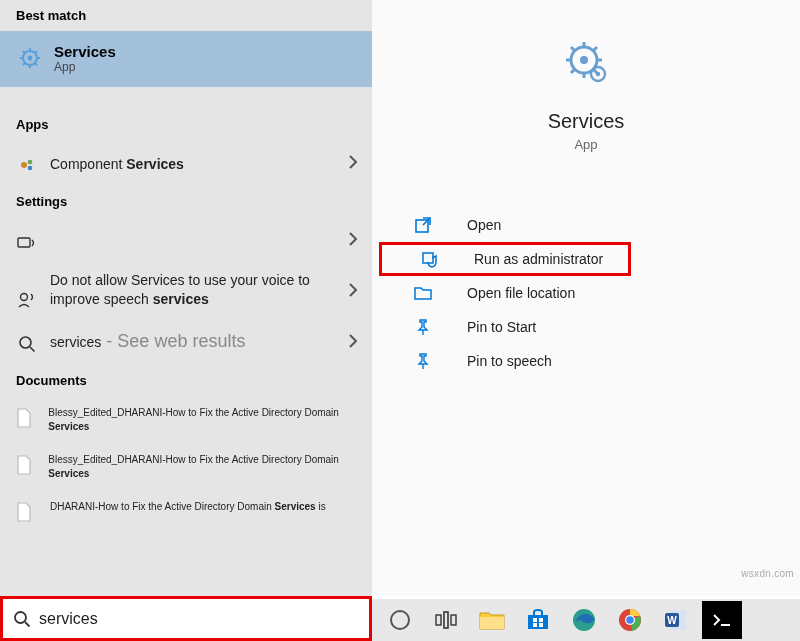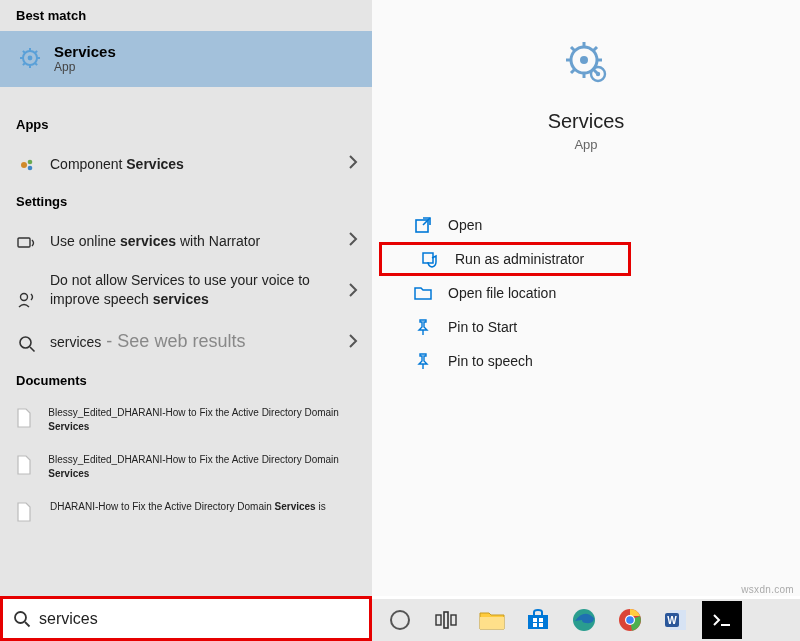--- a/index.html
+++ b/index.html
@@ -25,27 +25,27 @@
   .searchbox-wrap { position:absolute; left:0; bottom:0; width:372px; height:45px; border:3px solid #e60000; background:#fff; display:flex; align-items:center; padding:0 10px;}
   .searchbox-wrap .sicon { margin-right:8px; color:#333; }
   .searchbox-wrap input { border:none; outline:none; font-size:16px; width:100%; color:#222; }
   
   .right { flex:1; background:#fafafa; padding-top:38px; }
   .hero { text-align:center; }
   .hero-icon { display:inline-block; margin-bottom:20px; }
   .hero-title { font-size:20px; color:#222; margin-bottom:4px; }
   .hero-sub { font-size:13px; color:#666; }
   .actions { margin-top:56px; }
-  .action { display:flex; align-items:center; height:34px; padding-left:40px; font-size:14px; color:#222; }
+  .action { display:flex; align-items:center; height:34px; padding-left:40px; font-size:14px; color:#222;gap:19px; }
   .action .aicon { width:22px; margin-right:14px; color:#0078d7; display:flex; align-items:center; justify-content:center;}
   .action.highlight { outline:3px solid #e60000; outline-offset:-3px; width:252px; margin-left:7px;}
   
   .taskbar { position:absolute; left:372px; bottom:0; right:0; height:42px; background:#e8e8e8; display:flex; align-items:center; padding:0 8px; gap:6px;}
   .tb-btn { width:40px; height:38px; display:flex; align-items:center; justify-content:center; }
-  .watermark { position:absolute; right:6px; bottom:46px; font-size:10px; color:#aaa; letter-spacing:0.3px;}
+  .watermark { position:absolute; right:6px; bottom:62px; font-size:10px; color:#aaa; letter-spacing:0.3px;}
   svg { display:block; }
 </style>
 </head>
 <body>
 
 <div class="container">
 
   <div class="left">
     <div class="section-header" style="padding-top:8px">Best match</div>
 
@@ -90,21 +90,20 @@
     </div>
 
     <div class="section-header" style="padding-top:10px">Settings</div>
     <div class="row">
       <div class="ricon">
         <svg width="20" height="16" viewBox="0 0 20 16">
             <rect x="1" y="3" width="12" height="9" rx="1" fill="none" stroke="#333" stroke-width="1.4"></rect>
             <path d="M15 5 Q18 8 15 11" fill="none" stroke="#333" stroke-width="1.4"></path>
           </svg>
       </div>
-      <div class="rtext"><span>Use online </span><b>services</b><span> with Narrator</span></div>
       <div class="chev">
           <svg width="10" height="14" viewBox="0 0 10 14">
             <path d="M2 1 L8 7 L2 13" fill="none" stroke="#555" stroke-width="2"></path>
           </svg>
         </div>
     </div>
     <div class="row">
       <div class="ricon">
         <svg width="20" height="18" viewBox="0 0 20 18">
             <circle cx="7" cy="6" r="3.5" fill="none" stroke="#333" stroke-width="1.4"></circle>

